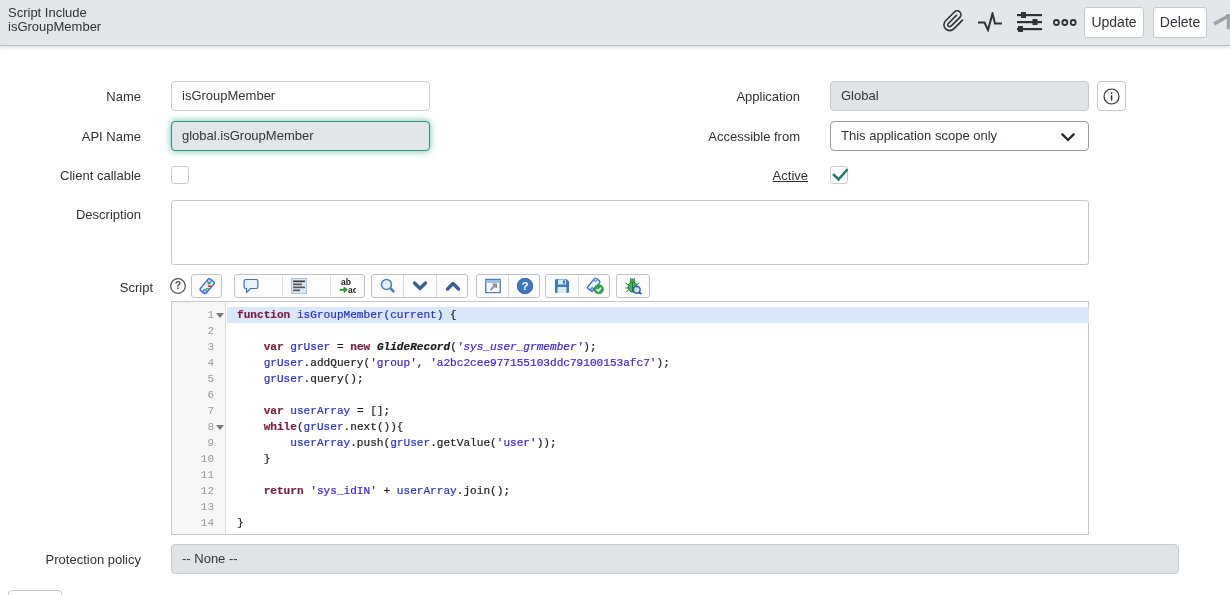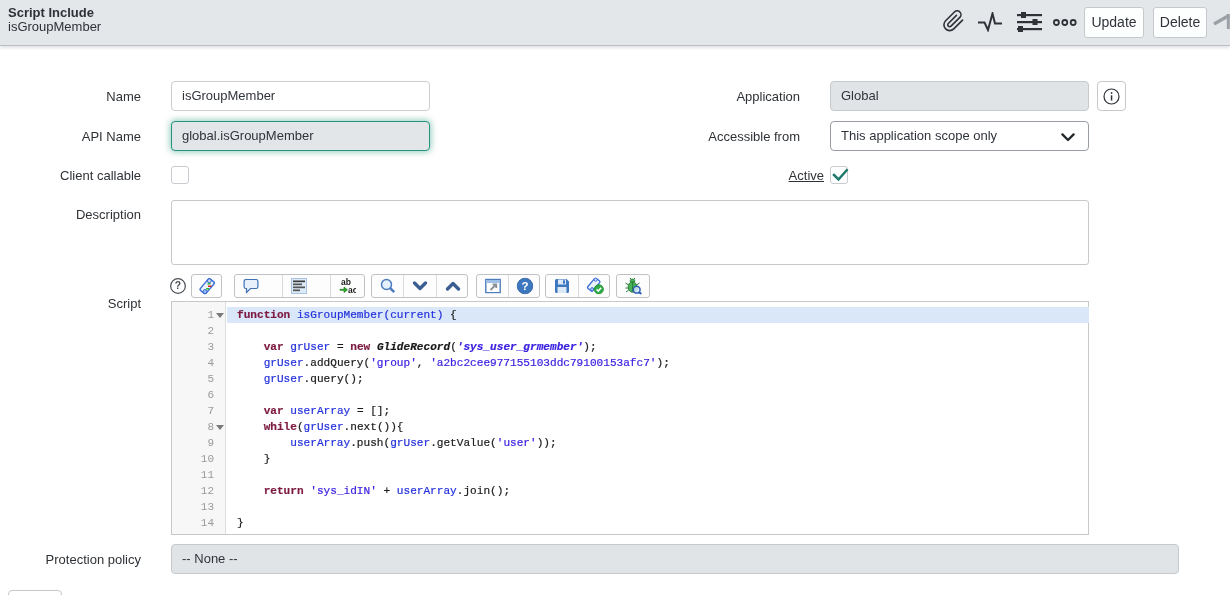--- a/index.html
+++ b/index.html
@@ -5,21 +5,21 @@
   * { margin:0; padding:0; box-sizing:border-box; }
   html,body { width:1230px; height:595px; background:#fff; overflow:hidden;
     font-family:"Liberation Sans",sans-serif; }
   .abs { position:absolute; }
   
   #hdr { position:absolute; left:0; top:0; width:1230px; height:46px;
     background:#e4e7ea; border-bottom:1px solid #b9bec3;
     box-shadow:0 2px 3px rgba(150,155,160,0.28); }
   #hdr .title { position:absolute; left:8px; top:6px; font-size:13px; line-height:14px;
     color:#2e3236; }
-  #hdr .title b { font-weight:bold; }
+  #hdr .title b { font-weight:normal; }
   .hbtn { position:absolute; top:7px; height:31px; background:#fdfefe;
     border:1px solid #c5c9cc; border-radius:3px; color:#30343a; font-size:14px;
     font-family:"Liberation Sans",sans-serif; text-align:center; line-height:29px; }
   
   .lbl { position:absolute; font-size:13px; color:#2e3236; text-align:right; }
   .inp { position:absolute; height:30px; border:1px solid #c9cdd1; border-radius:4px;
     background:#fff; font-size:13px; color:#30343a; line-height:28px; padding-left:10px; }
   .ro  { background:#e1e4e6; border-color:#c6cacc; }
   .cb  { position:absolute; width:18px; height:18px; background:#fff;
     border:1px solid #c8ccd0; border-radius:3px; }
@@ -43,21 +43,21 @@
     border-left:4px solid transparent; border-right:4px solid transparent;
     border-top:5px solid #7a7a7a; }
   #code { position:absolute; left:65px; top:5px; -webkit-text-stroke:0.2px; font-family:"Liberation Mono",monospace;
     font-size:11.1px; line-height:16px; color:#1b1b1b; white-space:pre; }
   #activeline { position:absolute; left:55px; top:5px; width:862px; height:16px;
     background:#d9e7f8; }
   .k  { color:#7d1a40; font-weight:bold; }
   .v  { color:#2431dd; }
   .p  { color:#1c1c1c; }
   .s  { color:#3b22e0; }
-  .st { color:#3b22e0; font-weight:bold; font-style:italic; }
+  .st { color:#3b22e0; font-weight:normal; font-style:italic; }
   .cl { color:#1a1a1a; font-weight:bold; font-style:italic; }
 </style>
 </head>
 <body>
 
 <div id="hdr">
   <div class="title"><b>Script Include</b><br>isGroupMember</div>
 
   <svg class="abs" style="left:942px; top:9px;" width="23" height="24" viewBox="0 0 24 24" fill="none" stroke="#2f3337" stroke-width="1.7" stroke-linecap="round" stroke-linejoin="round">
     <path d="M21.44 11.05l-9.19 9.19a6 6 0 0 1-8.49-8.49l9.19-9.19a4 4 0 0 1 5.66 5.66l-9.2 9.19a2 2 0 0 1-2.83-2.83l8.49-8.48"></path>
@@ -106,30 +106,30 @@
 <div class="inp ro" style="left:171px; top:121px; width:259px; border:1px solid #27957d; box-shadow:0 0 6px 1px rgba(39,149,125,0.5); background:#e3e6e8;">global.isGroupMember</div>
 <div class="lbl" style="left:540px; top:129px; width:260px;">Accessible from</div>
 <div class="inp" style="left:830px; top:121px; width:259px; border-color:#979da2;">This application scope only
   <svg class="abs" style="right:13px; top:11px;" width="14" height="9" viewBox="0 0 14 9" fill="none" stroke="#24282c" stroke-width="2.3" stroke-linecap="round" stroke-linejoin="round">
     <path d="M1.4 1.4 L7 7 L12.6 1.4"></path>
   </svg>
 </div>
 
 <div class="lbl" style="left:0; top:168px; width:141px;">Client callable</div>
 <div class="cb" style="left:171px; top:166px;"></div>
-<div class="lbl" style="left:564px; top:168px; width:260px;text-decoration:underline;">Active</div>
+<div class="lbl" style="left:548px; top:168px; width:260px;text-decoration:underline;">Active</div>
 <div class="cb" style="left:830px; top:166px;"></div>
 <svg class="abs" style="left:831px; top:163px;" width="20" height="20" viewBox="0 0 20 20" fill="none" stroke="#1d7a6b" stroke-width="2.5" stroke-linecap="square">
   <path d="M3 12 L7.5 16.5 L15.7 7.2"></path>
 </svg>
 
 <div class="lbl" style="left:0; top:207px; width:141px;">Description</div>
 <div class="abs" style="left:171px; top:200px; width:918px; height:65px; border:1px solid #c9c9c9; border-radius:3px; background:#fff;"></div>
 
-<div class="lbl" style="left:0; top:280px; width:141px;margin-top:16px;">Script</div>
+<div class="lbl" style="left:12px; top:280px; width:141px;">Script</div>
 <svg class="abs" style="left:170px; top:278px;" width="16" height="16" viewBox="0 0 17 17">
   <circle cx="8.5" cy="8.5" r="7.8" fill="none" stroke="#4a4f54" stroke-width="1.3"></circle>
   <text x="8.5" y="12.2" font-size="11" font-family="Liberation Sans" font-weight="bold" fill="#4a4f54" text-anchor="middle">?</text>
 </svg>
 
 <div class="tbtn" style="left:191px; width:31px;">
     <svg width="17" height="17" viewBox="0 0 17 17">
       <g transform="rotate(40 8.5 8.5)">
         <rect x="5" y="1" width="7.5" height="15" rx="1.5" fill="#eaf2fc" stroke="#3c6cd6" stroke-width="1.4"></rect>
         <circle cx="7" cy="3" r="1.9" fill="#c7dcf8" stroke="#3c6cd6" stroke-width="1"></circle>

